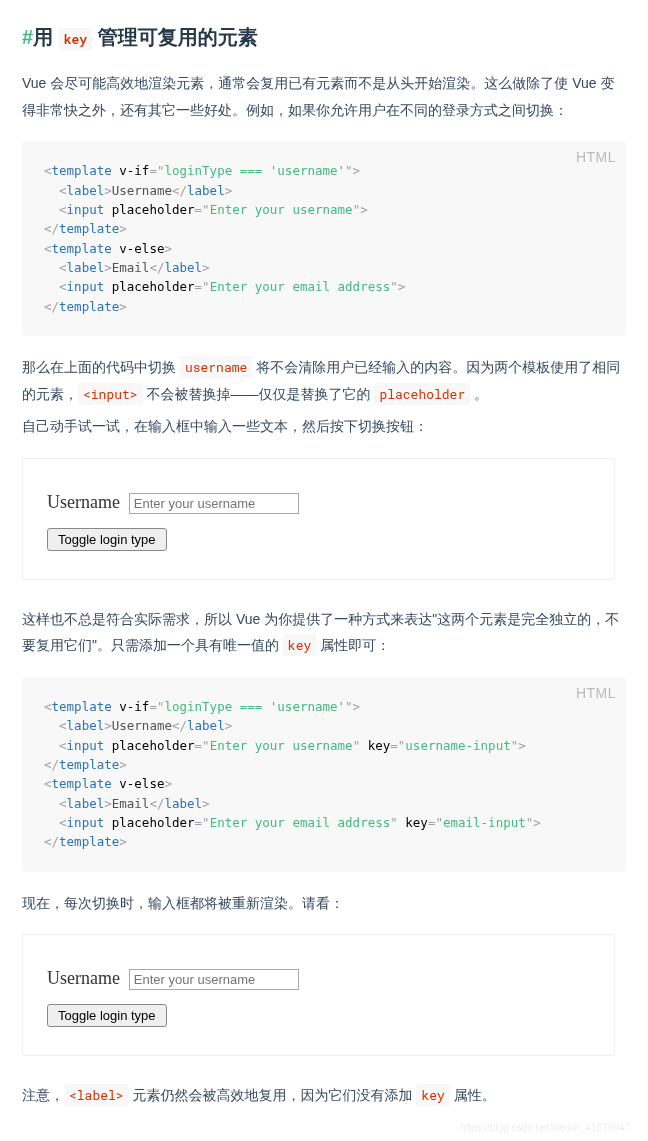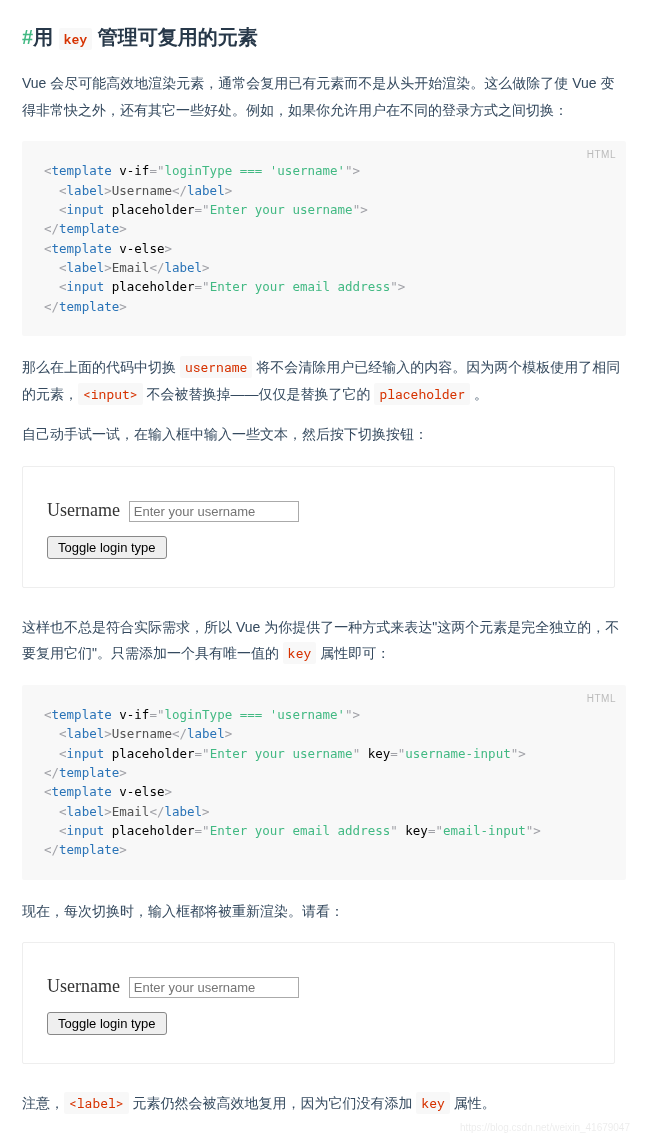--- a/index.html
+++ b/index.html
@@ -13,21 +13,21 @@
     width: 648px;
     background: #fff;
   }
   h2 {
     font-size: 20px;
     font-weight: 600;
     color: #273849;
     margin: 10px 0 16px 0;
   }
   h2 .hash { color: #42b983; font-weight: 600; }
-  p { margin: 14px 0; line-height: 1.9; }
+  p { margin: 6px 0; line-height: 1.9; }
   code.inline {
     font-family: "Roboto Mono", Menlo, Consolas, monospace;
     color: #d63200;
     background: #f8f8f8;
     padding: 2px 5px;
     border-radius: 2px;
     font-size: 13px;
     white-space: nowrap;
   }
   .code-block {
@@ -38,21 +38,21 @@
     margin: 18px 0;
     font-family: "Roboto Mono", Menlo, Consolas, monospace;
     font-size: 12.5px;
     line-height: 1.55;
     overflow-x: auto;
   }
   .code-block .lang {
     position: absolute;
     top: 6px;
     right: 10px;
-    font-size: 10px;
+    font-size: 14px;
     color: #bbb;
     letter-spacing: 0.5px;
     font-family: -apple-system, sans-serif;
   }
   .tok-tag { color: #2973b7; }
   .tok-attr { color: #000000; }
   .tok-str { color: #42b983; }
   .tok-punc { color: #a0a1a7; }
   .tok-default { color: #525252; }
   pre { margin: 0; white-space: pre; }

